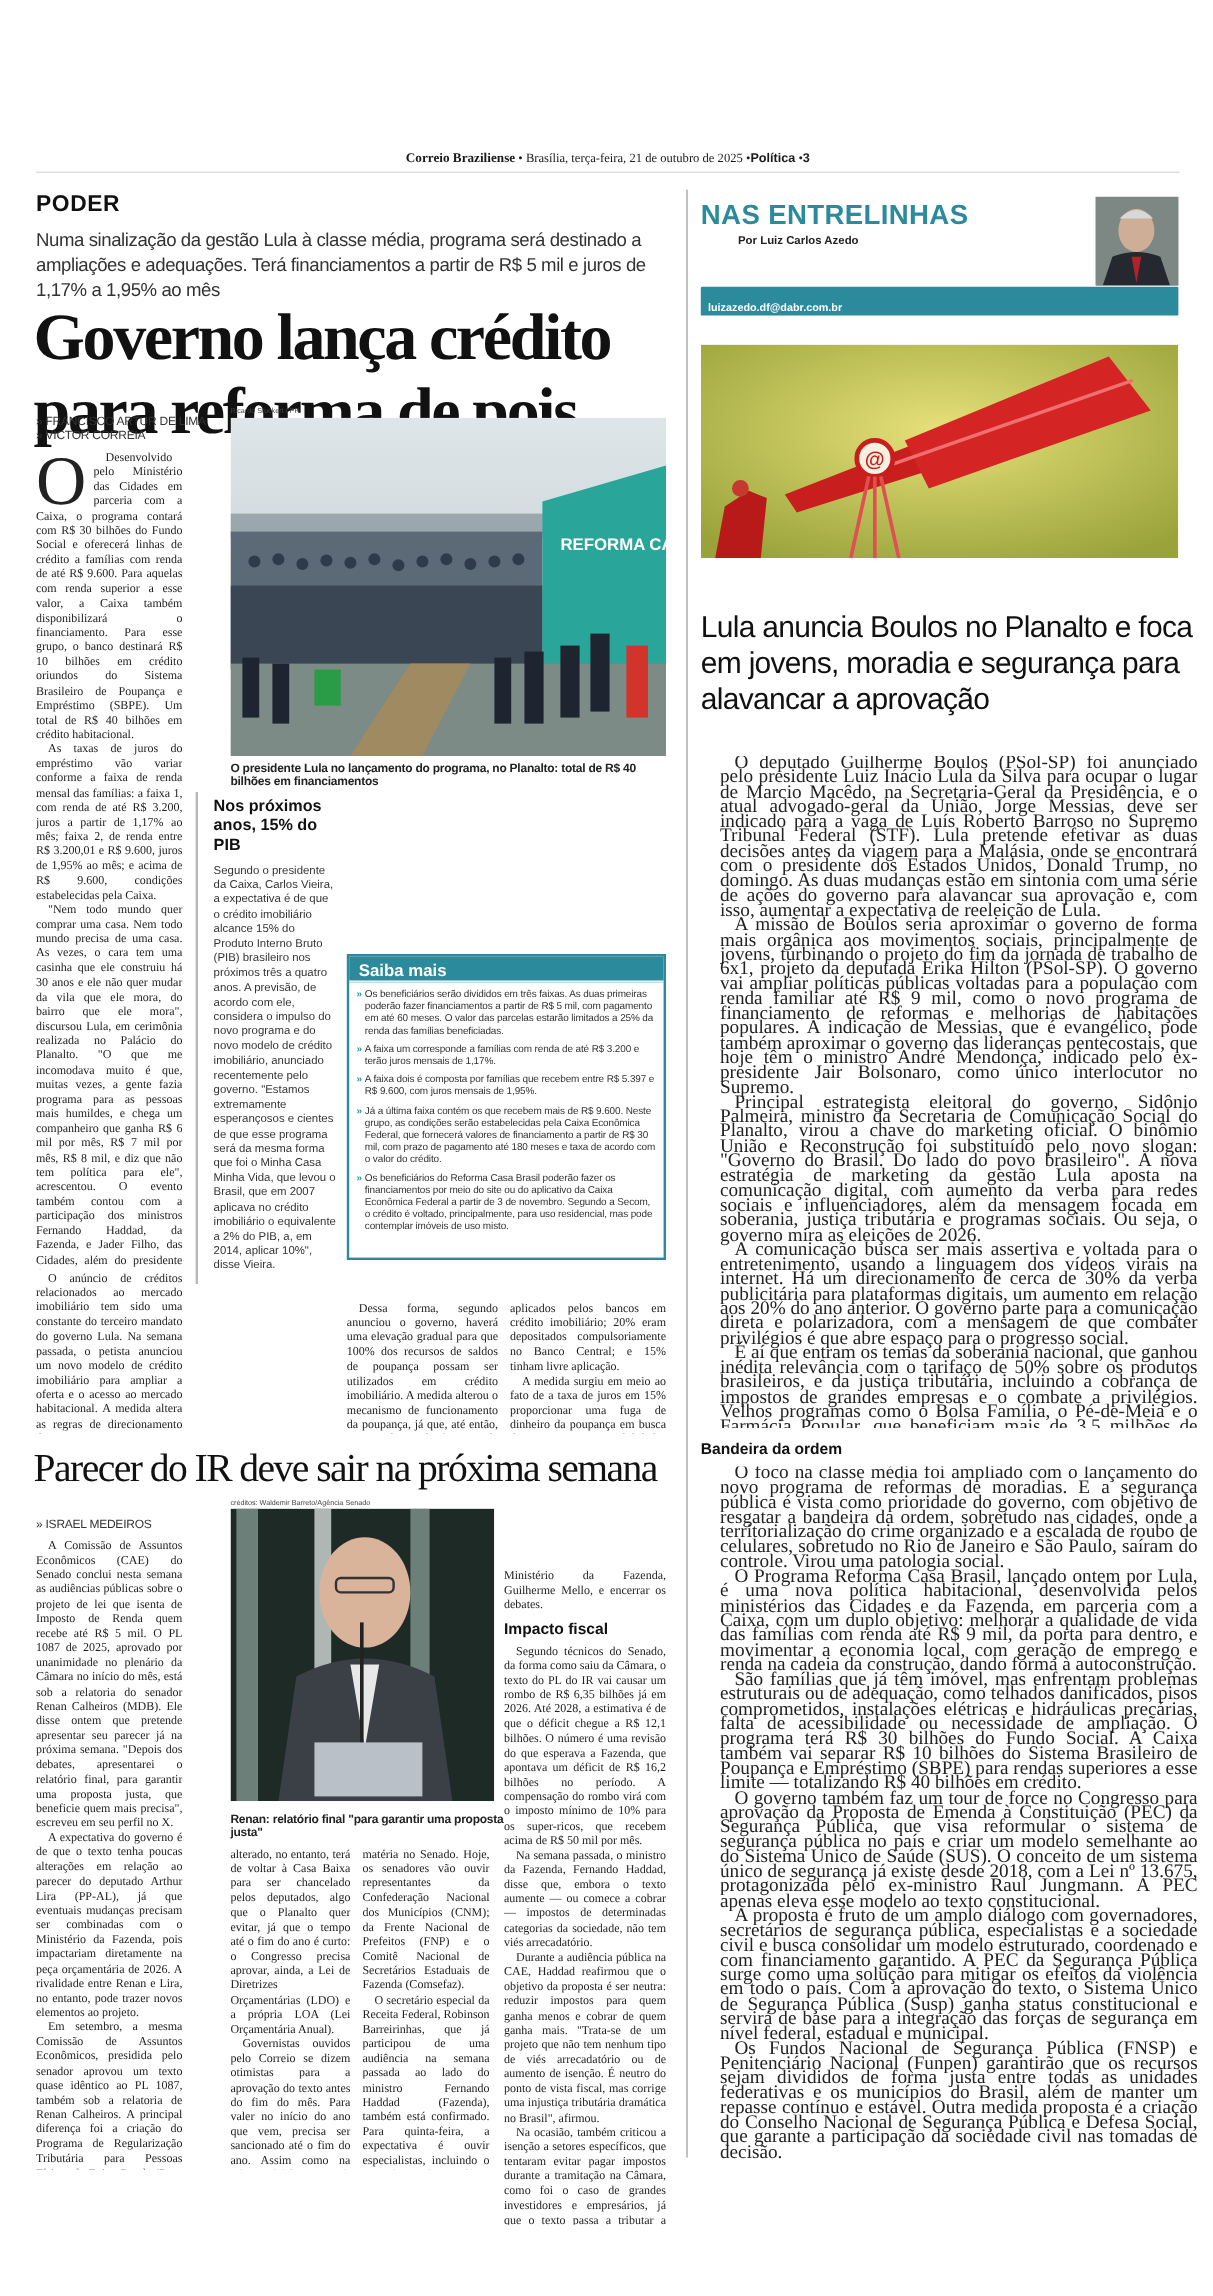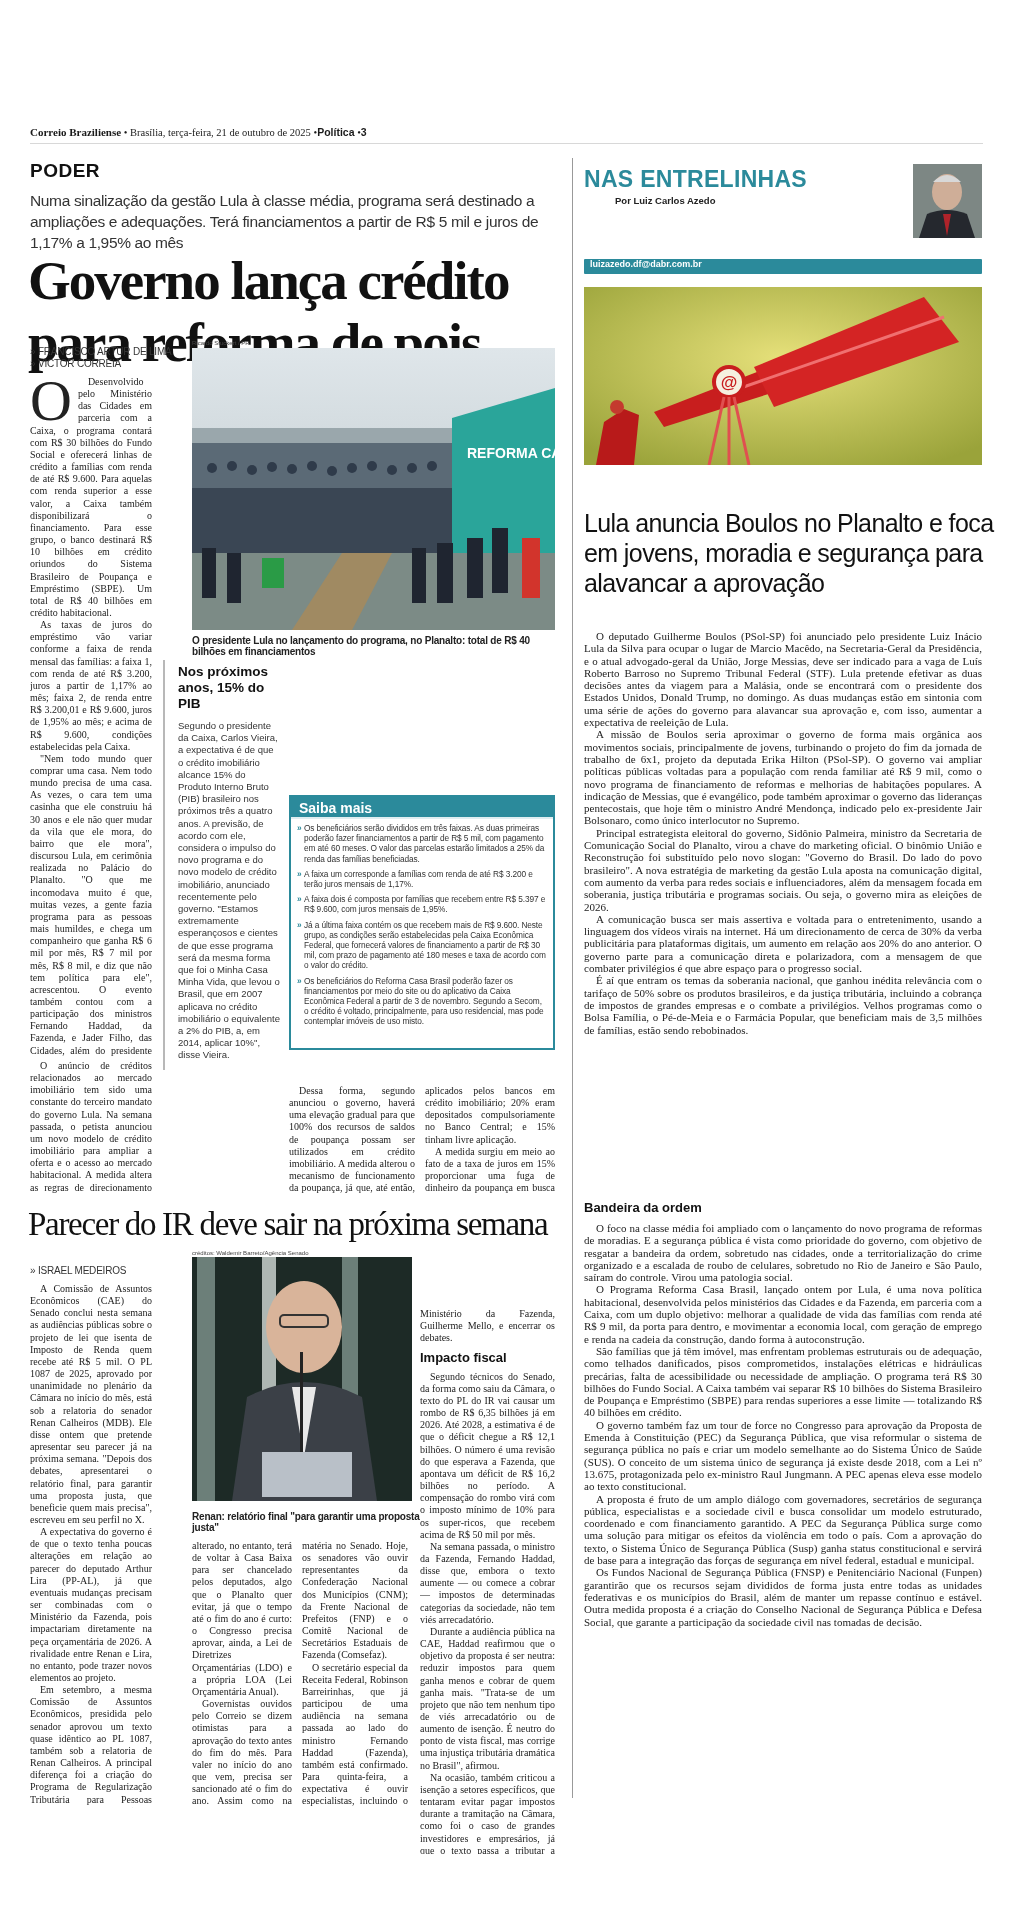--- a/index.html
+++ b/index.html
@@ -3,21 +3,21 @@
 <meta charset="utf-8">
 <style>
   * { box-sizing: border-box; margin: 0; padding: 0; }
   html, body { width: 1011px; height: 1913px; background: #ffffff; overflow: hidden; }
   body { position: relative; font-family: "Liberation Serif", serif; color: #1a1a1a; }
   .abs { position: absolute; }
   .serif { font-family: "Liberation Serif", serif; }
   .sans { font-family: "Liberation Sans", sans-serif; }
 
   
-  .masthead { left: 30px; top: 126px; width: 953px; height: 18px; border-bottom: 1px solid #d8d8d8; text-align: left; font-size: 10.5px; white-space: nowrap; }
+  .masthead { left: 30px; top: 126px; width: 953px; height: 18px; border-bottom: 1px solid #d8d8d8; text-align: center; font-size: 10.5px; white-space: nowrap; }
   .masthead b { font-weight: bold; }
 
   .section-label { left: 30px; top: 160px; font-family: "Liberation Sans", sans-serif; font-weight: 900; font-size: 19px; letter-spacing: 0.5px; color: #111; }
   .deck { left: 30px; top: 190px; width: 530px; font-family: "Liberation Sans", sans-serif; font-size: 15.5px; line-height: 21px; color: #333; letter-spacing: -0.35px; }
   .headline1 { left: 28px; top: 250px; width: 540px; font-family: "Liberation Serif", serif; font-weight: bold; font-size: 55px; line-height: 62px; letter-spacing: -2px; color: #111; }
 
   .byline { font-family: "Liberation Sans", sans-serif; font-size: 10px; color: #333; letter-spacing: -0.2px; line-height: 12px; }
   .credit { font-family: "Liberation Sans", sans-serif; font-size: 6px; color: #444; }
 
   .col { font-family: "Liberation Serif", serif; font-size: 10px; line-height: 12.15px; text-align: justify; color: #222; overflow: hidden; hyphens: auto; }
@@ -39,23 +39,23 @@
   .saiba-list li::before { content: "»"; position: absolute; left: 0; top: 0; color: #2b8a9b; font-weight: bold; }
 
   .headline2 { left: 28px; top: 1205px; width: 540px; font-family: "Liberation Serif", serif; font-size: 33px; line-height: 38px; letter-spacing: -1.3px; color: #111; white-space: nowrap; }
   .subhead { font-family: "Liberation Sans", sans-serif; font-weight: bold; font-size: 13px; color: #111; }
 
   
   .vrule { left: 572px; top: 158px; width: 1px; height: 1640px; background: #999; }
   .column-head { left: 584px; top: 164px; width: 398px; height: 80px; }
   .col-title { font-family: "Liberation Sans", sans-serif; font-weight: 900; font-size: 23px; color: #2b8a9b; letter-spacing: 0.3px; }
   .col-author { font-family: "Liberation Sans", sans-serif; font-weight: bold; font-size: 9.5px; color: #222; }
-  .email-bar { left: 584px; top: 239px; width: 268px; height: 15px; background: #2b8a9b; color: #fff; font-family: "Liberation Sans", sans-serif; font-size: 9px; font-weight: bold; padding: 0 6px; border-radius: 1px; margin-top: 20px; }
+  .email-bar { left: 584px; top: 239px; width: 268px; height: 15px; background: #2b8a9b; color: #fff; font-family: "Liberation Sans", sans-serif; font-size: 9px; font-weight: bold; padding: 12px 6px; border-radius: 1px; }
   .headline3 { left: 584px; top: 508px; width: 410px; font-family: "Liberation Sans", sans-serif; font-size: 25px; line-height: 30px; color: #111; letter-spacing: -0.6px; }
-  .rcol { font-family: "Liberation Serif", serif; font-size: 11px; line-height: 12.3px; text-align: justify; color: #222; }
+  .rcol { font-family: "Liberation Serif", serif; font-size: 16px; line-height: 12.3px; text-align: justify; color: #222; margin-left: 16px; }
   .rcol p { text-indent: 12px; }
 </style>
 </head>
 <body>
 
 <div class="abs masthead">
   <b class="serif" style="font-size:11px">Correio Braziliense</b>
   <span>•</span>
   <span class="serif">Brasília, terça-feira, 21 de outubro de 2025</span>
   <span>•</span><b class="sans">Política</b>

